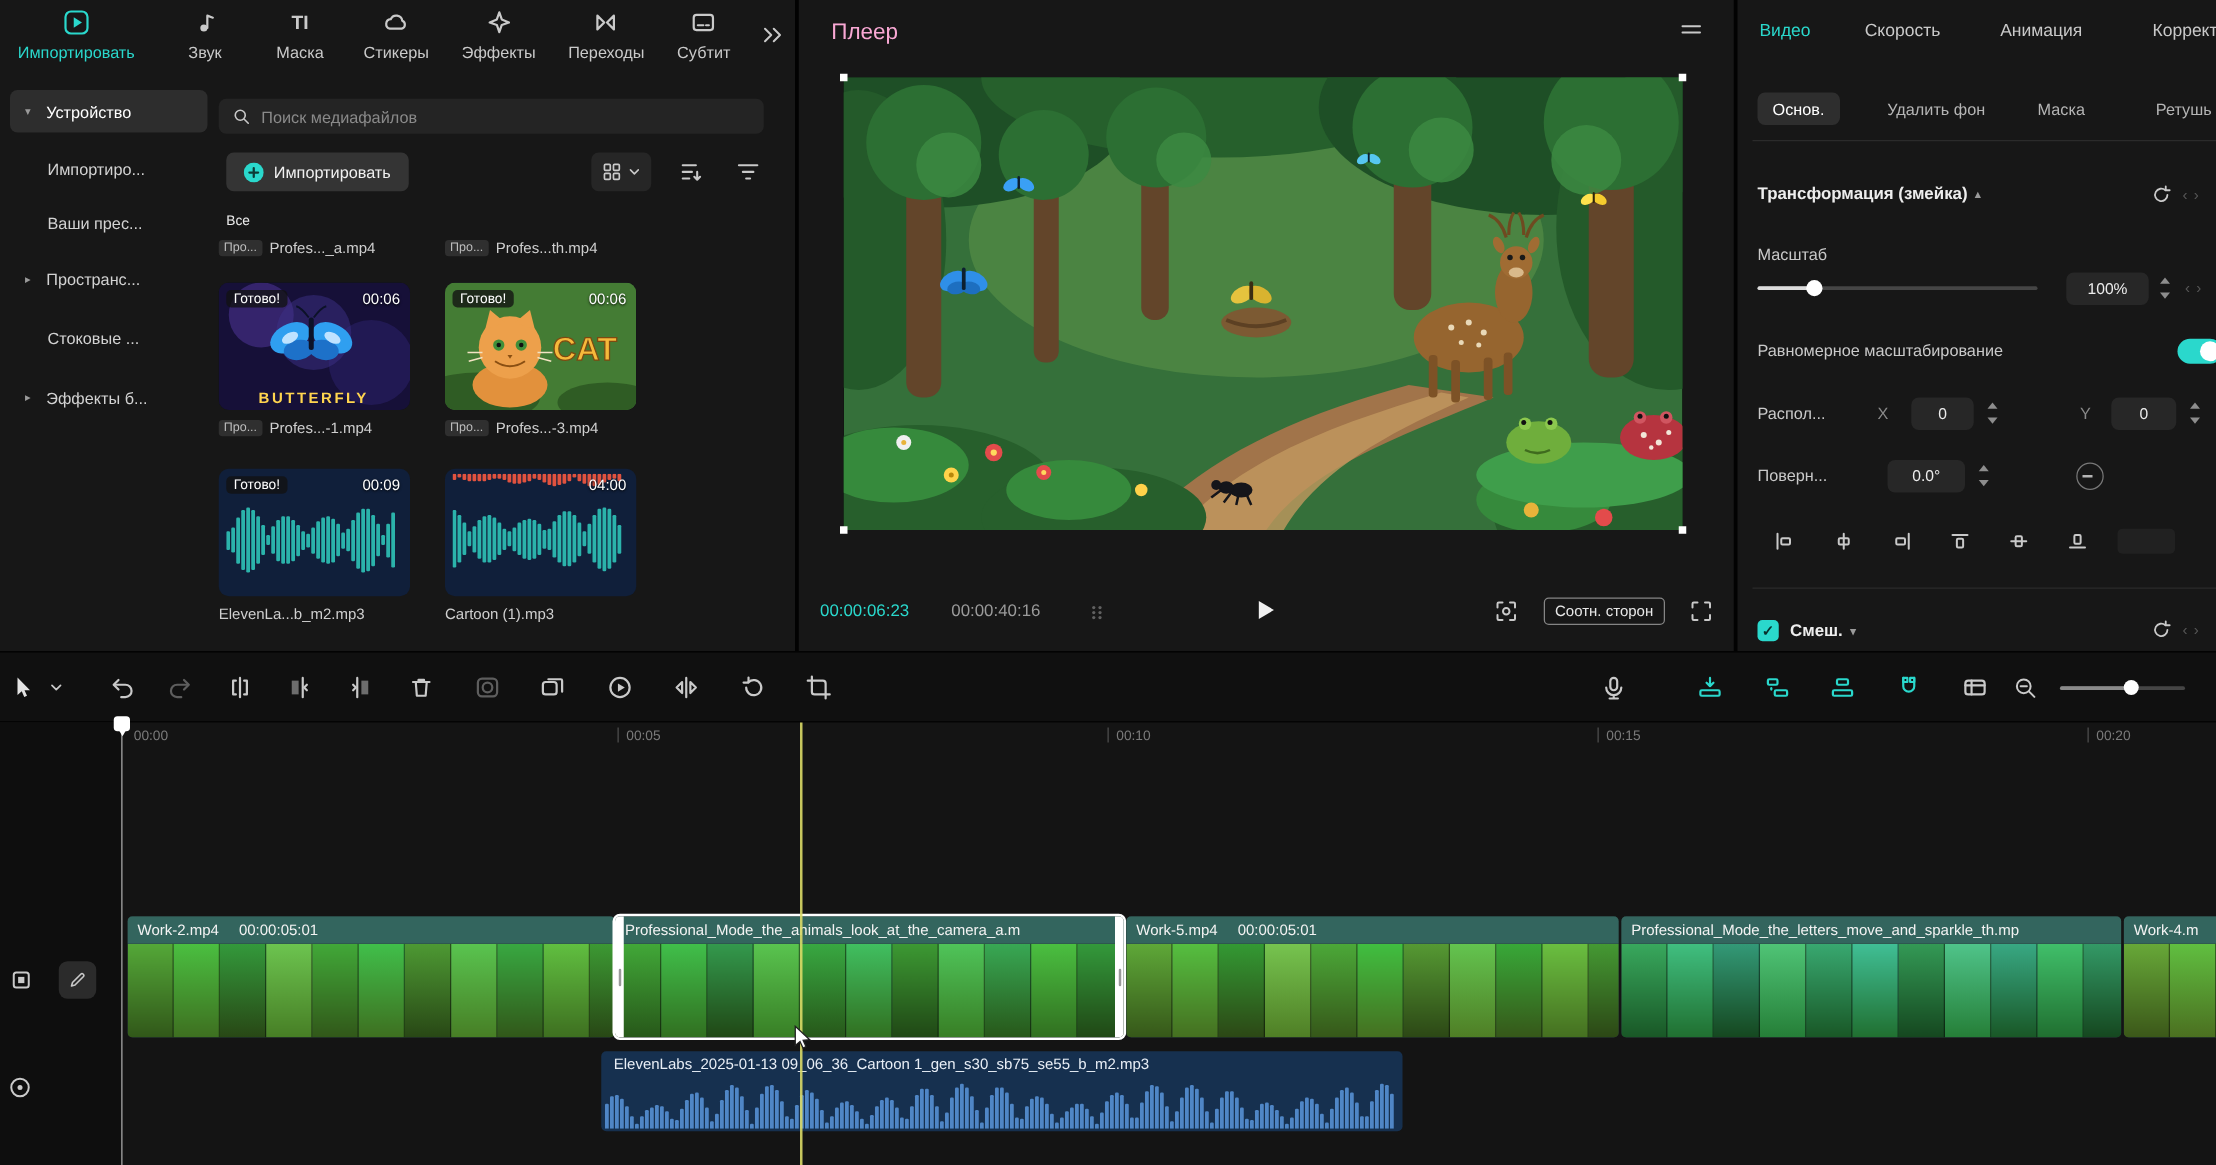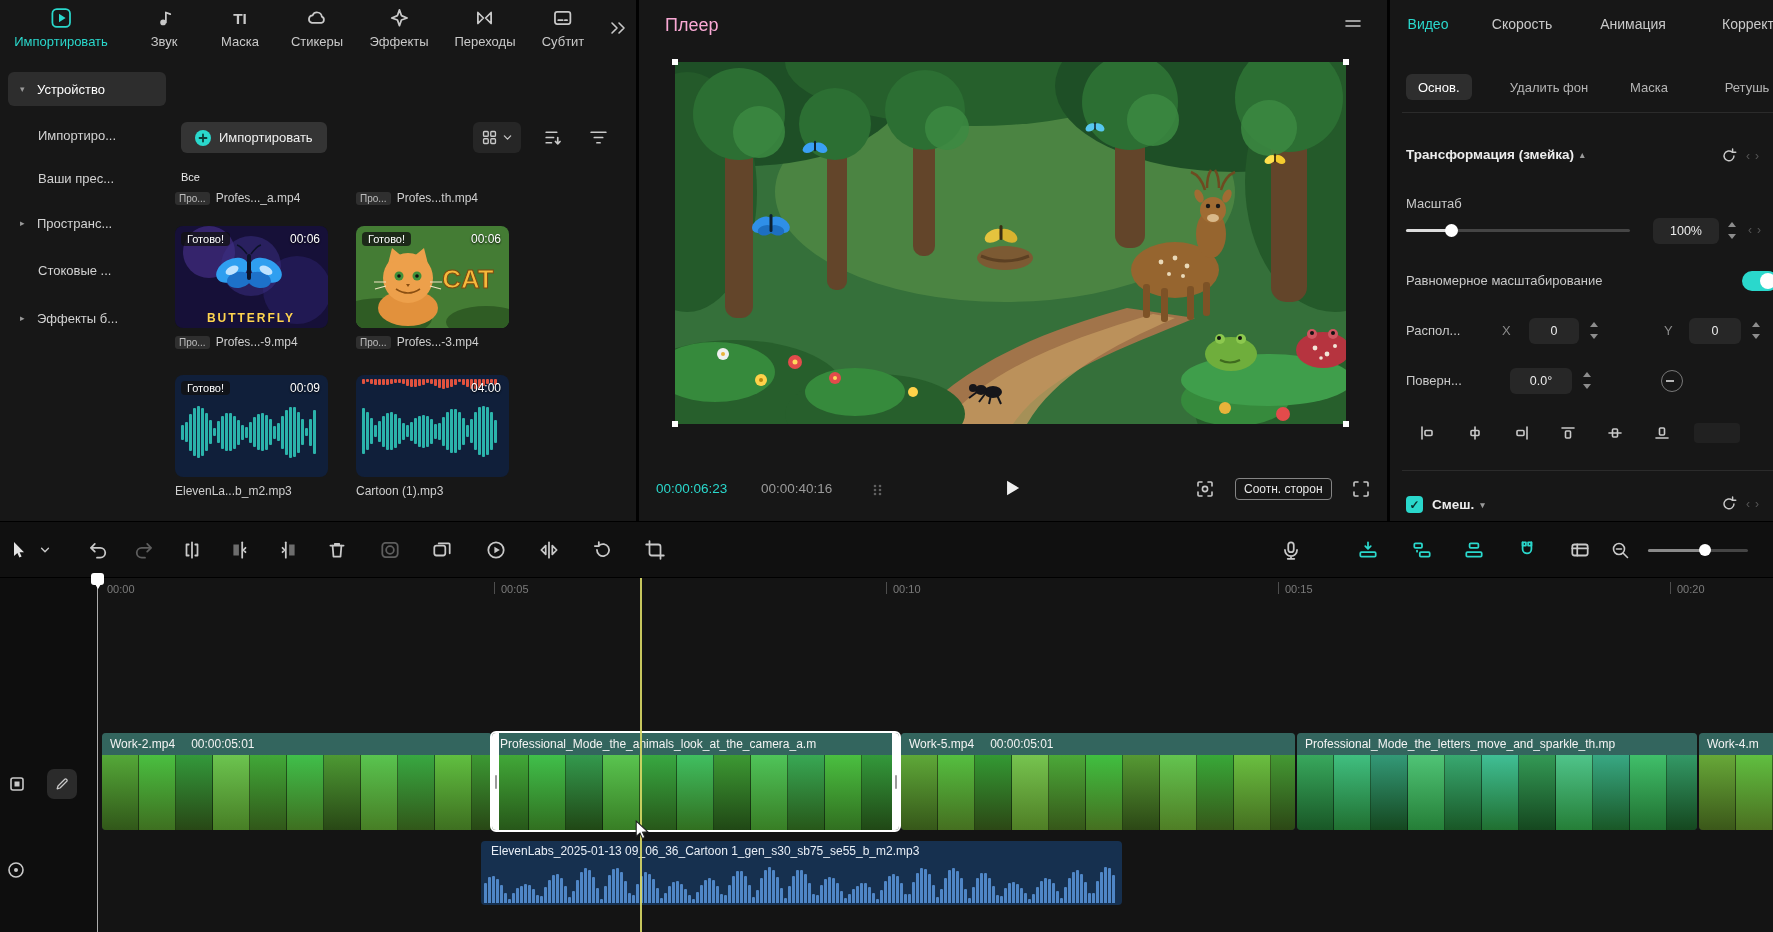--- a/index.html
+++ b/index.html
@@ -181,20 +181,29 @@
       </div>
       <div class="side-item child" style="top:253px">
         <span>Стоковые ...</span>
       </div>
       <div class="side-item" style="top:301px">
         <span class="caret">▸</span>
         <span>Эффекты б...</span>
       </div>
     </nav>
 
+    <div class="search">
+      <span class="icon">
+        <svg width="16" height="16" viewBox="0 0 20 20">
+            <circle class="st" cx="9" cy="9" r="5"></circle>
+            <path class="st" d="M13 13l4 4"></path>
+          </svg>
+      </span>
+      <span>Поиск медиафайлов</span>
+    </div>
 
     <button class="imp-btn" style="border:none;cursor:pointer">
       <span class="icon">
         <svg width="16" height="16" viewBox="0 0 16 16">
             <circle class="fla" cx="8" cy="8" r="8"></circle>
             <path d="M8 4.5v7M4.5 8h7" stroke="#0d3b37" stroke-width="1.8" fill="none" stroke-linecap="round"></path>
           </svg>
       </span>
       <span>Импортировать</span>
     </button>
@@ -255,21 +264,21 @@
             <rect x="-2" y="-14" width="4" height="26" rx="2" fill="#0c1228"></rect>
             <path d="M-2 -14q-6-8-10-9M2 -14q6-8 10-9" stroke="#0c1228" stroke-width="1.5" fill="none"></path>
           </g>
           <text x="76" y="96" text-anchor="middle" font-size="12" font-weight="bold" fill="#ffd54f" letter-spacing="2">BUTTERFLY</text>
         </svg>
         <span class="status">Готово!</span>
         <span class="dur">00:06</span>
       </div>
       <div class="lbl">
         <span class="badge">Про...</span>
-        <span class="fname">Profes...-9.mp4</span>
+        <span class="fname">Profes...-1.mp4</span>
       </div>
     </div>
 
     <div class="card" style="left:356px;top:226px">
       <div class="thumb">
         <svg viewBox="0 0 153 102" width="153" height="102">
           <rect width="153" height="102" fill="#447c34"></rect>
           <ellipse cx="26" cy="92" rx="50" ry="20" fill="#2f5c24"></ellipse>
           <ellipse cx="130" cy="96" rx="40" ry="16" fill="#2f5c24"></ellipse>
           <ellipse cx="52" cy="82" rx="30" ry="18" fill="#e2913c"></ellipse>

